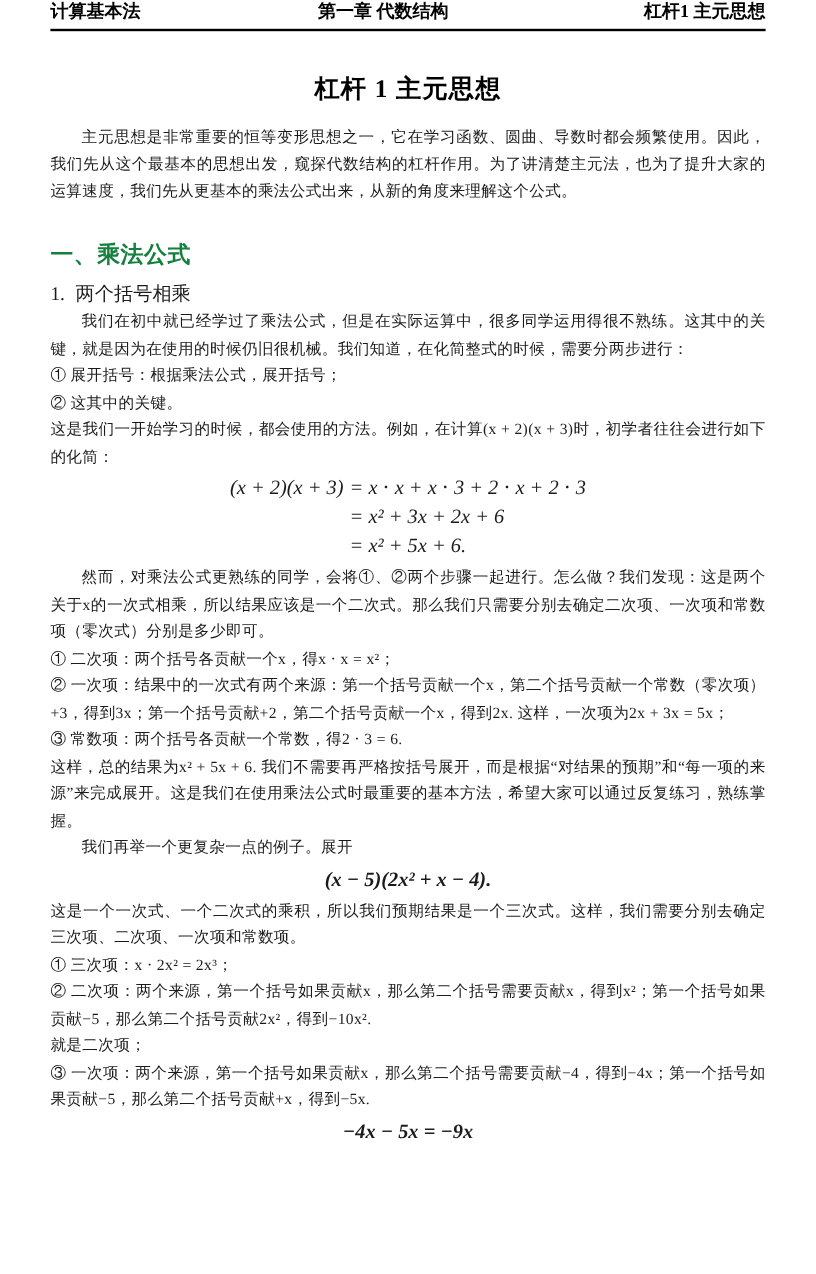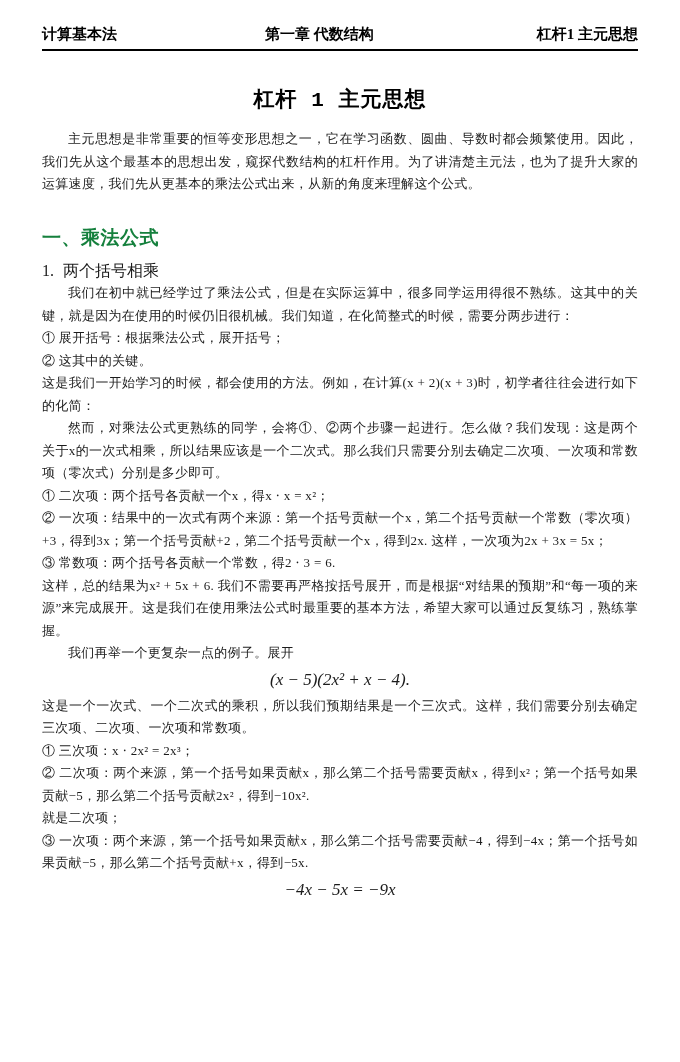--- a/index.html
+++ b/index.html
@@ -18,33 +18,32 @@
     box-sizing: border-box;
     width: 680px;
     height: 1062px;
     padding: 0 42px 20px 42px;
     background: #ffffff;
   }
   .pdf-header {
     display: flex;
     justify-content: space-between;
     align-items: flex-start;
-    padding-top: 25px;
     padding-bottom: 5px;
     border-bottom: 2px solid #000000;
     font-size: 15px;
     font-weight: bold;
     color: #000000;
   }
   .pdf-header .h-center { text-align: center; }
   .pdf-header .h-right  { text-align: right; margin-left: 15px; }
   .doc-title {
     margin: 34px 0 0 0;
     text-align: center;
-    font-family: Liberation Mono, monospace;
+    font-family: Liberation Serif, serif;
     font-weight: bold;
     font-size: 21px;
     color: #000000;
     letter-spacing: 1px;
   }
   .body-text {
     margin: 0;
     font-size: 13px;
     line-height: 22.5px;
     text-align: justify;
@@ -76,20 +75,21 @@
     column-gap: 5px;
   }
   .eq-derivation .lhs { text-align: right; }
   .eq-derivation .rhs { text-align: left; }
   .eq-center {
     margin: 3px 0;
     text-align: center;
     font-size: 17px;
     line-height: 24px;
     font-style: italic;
+    font-weight: bold;
   }
 </style>
 </head>
 <body>
 
 <div class="page">
 
   <div class="pdf-header">
     <span class="h-left">计算基本法</span>
     <span class="h-center">第一章 代数结构</span>
@@ -104,20 +104,28 @@
 
   <p class="sub-heading">
     <span class="num">1.</span><span>两个括号相乘</span>
   </p>
 
   <p class="body-text indent">我们在初中就已经学过了乘法公式，但是在实际运算中，很多同学运用得很不熟练。这其中的关键，就是因为在使用的时候仍旧很机械。我们知道，在化简整式的时候，需要分两步进行：</p>
   <p class="body-text">① 展开括号：根据乘法公式，展开括号；</p>
   <p class="body-text">② 这其中的关键。</p>
   <p class="body-text">这是我们一开始学习的时候，都会使用的方法。例如，在计算(x + 2)(x + 3)时，初学者往往会进行如下的化简：</p>
 
+  <div class="eq-derivation">
+    <span class="lhs">(x + 2)(x + 3)</span>
+    <span class="rhs">= x ⋅ x + x ⋅ 3 + 2 ⋅ x + 2 ⋅ 3</span>
+    <span class="lhs"></span>
+    <span class="rhs">= x² + 3x + 2x + 6</span>
+    <span class="lhs"></span>
+    <span class="rhs">= x² + 5x + 6.</span>
+  </div>
 
   <p class="body-text indent">然而，对乘法公式更熟练的同学，会将①、②两个步骤一起进行。怎么做？我们发现：这是两个关于x的一次式相乘，所以结果应该是一个二次式。那么我们只需要分别去确定二次项、一次项和常数项（零次式）分别是多少即可。</p>
   <p class="body-text">① 二次项：两个括号各贡献一个x，得x ⋅ x = x²；</p>
   <p class="body-text">② 一次项：结果中的一次式有两个来源：第一个括号贡献一个x，第二个括号贡献一个常数（零次项）+3，得到3x；第一个括号贡献+2，第二个括号贡献一个x，得到2x. 这样，一次项为2x + 3x = 5x；</p>
   <p class="body-text">③ 常数项：两个括号各贡献一个常数，得2 ⋅ 3 = 6.</p>
   <p class="body-text">这样，总的结果为x² + 5x + 6. 我们不需要再严格按括号展开，而是根据“对结果的预期”和“每一项的来源”来完成展开。这是我们在使用乘法公式时最重要的基本方法，希望大家可以通过反复练习，熟练掌握。</p>
   <p class="body-text indent">我们再举一个更复杂一点的例子。展开</p>
 
   <div class="eq-center">(x − 5)(2x² + x − 4).</div>
 

